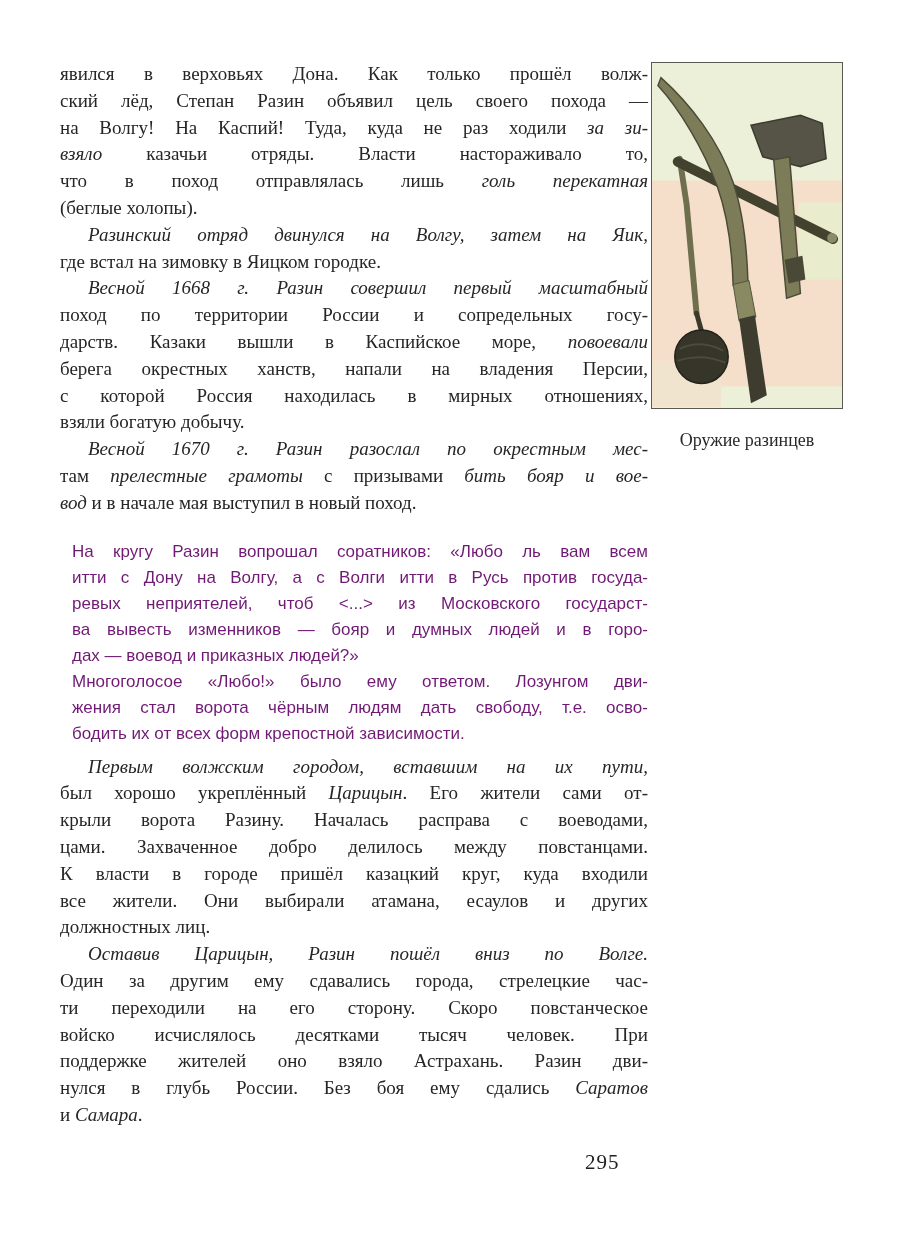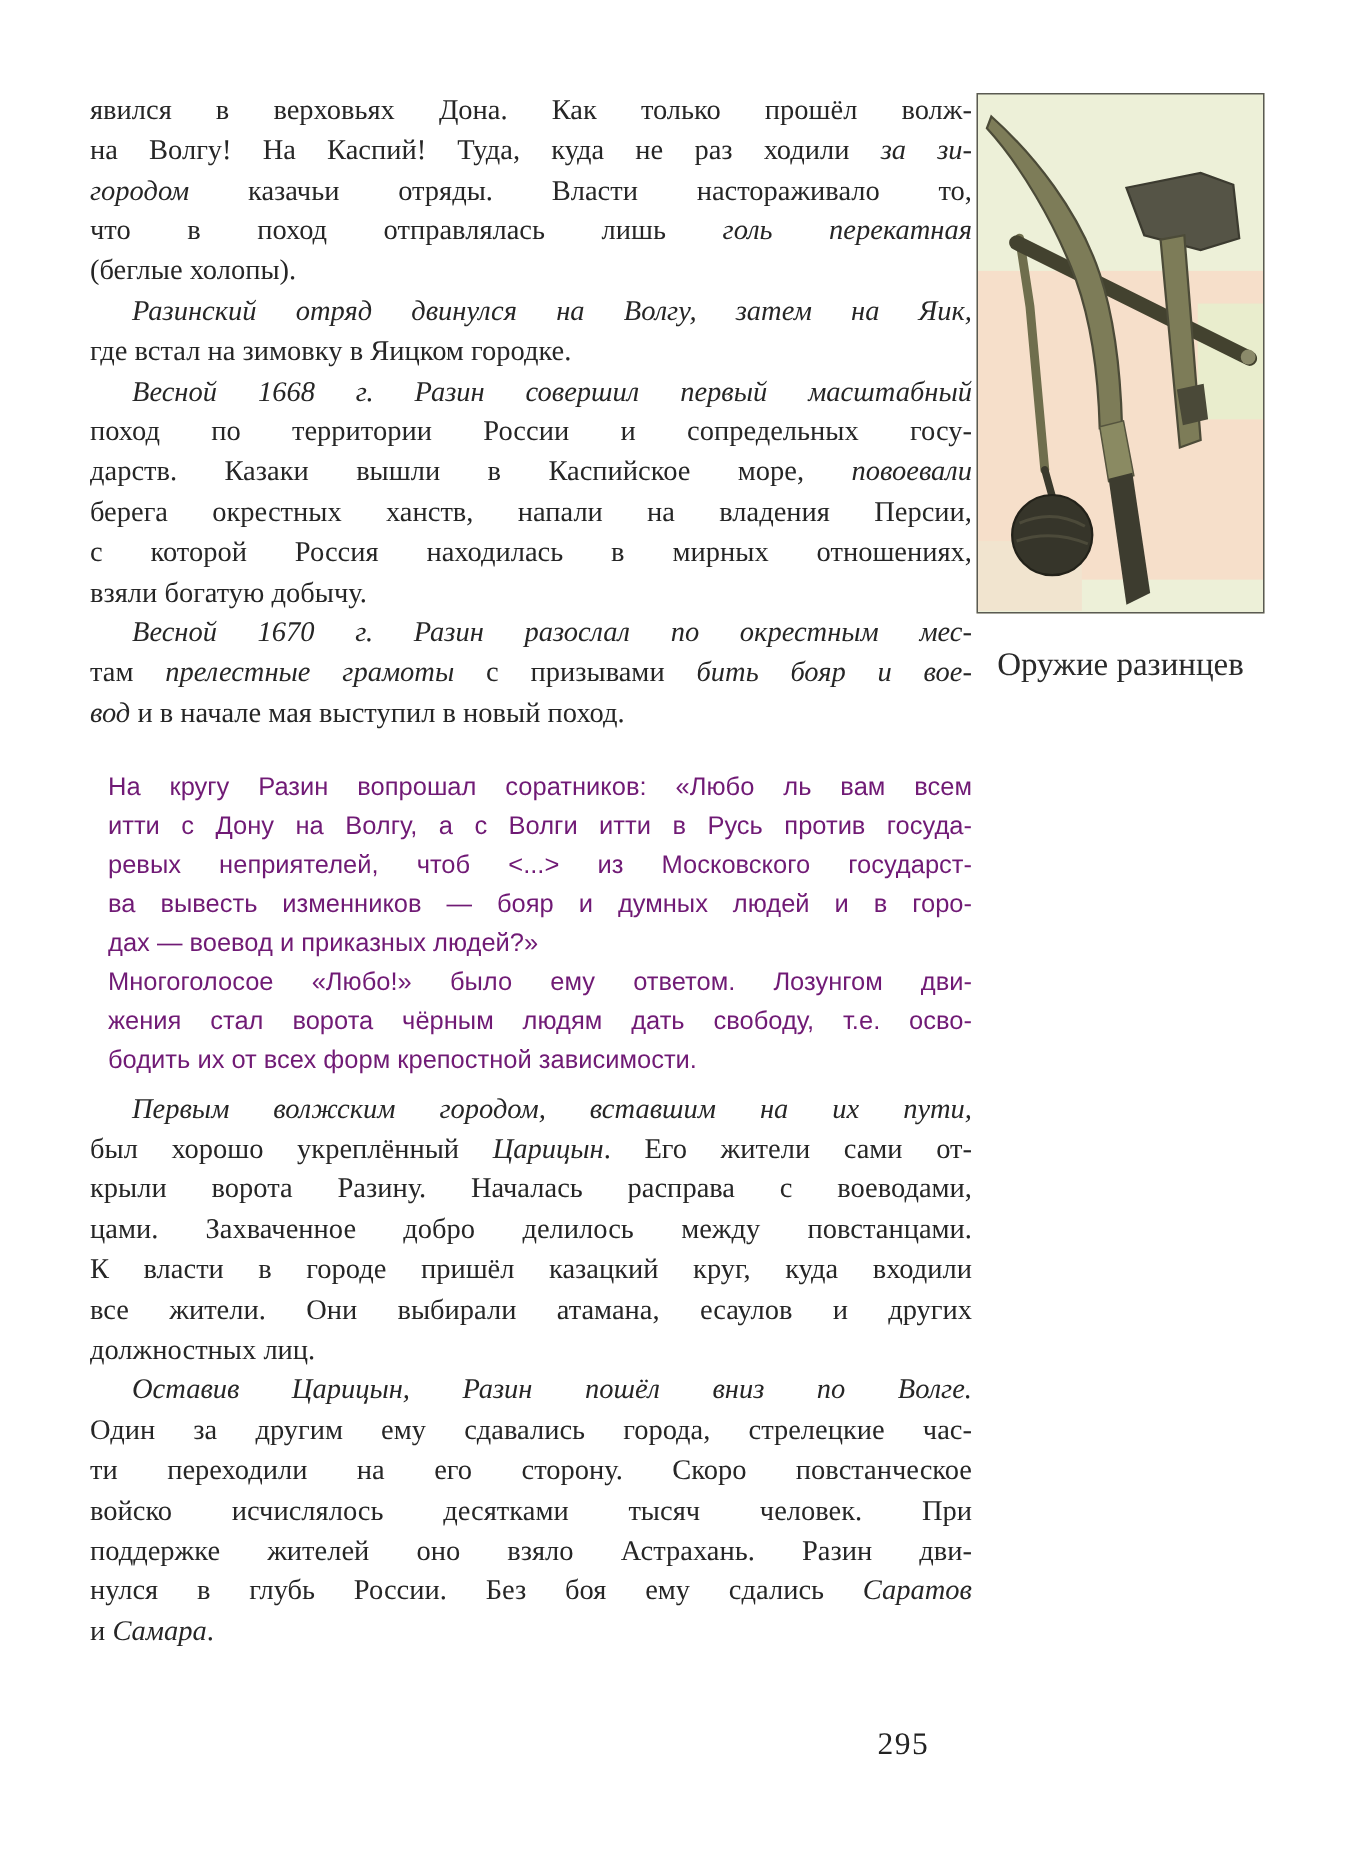--- a/index.html
+++ b/index.html
@@ -22,37 +22,38 @@
     font-family:"Liberation Sans", sans-serif;
     font-size:17px; line-height:26px; color:#701a75;
   }
   .figure {
     position:absolute; left:651px; top:62px; width:192px; height:347px;
     border:1px solid #5a5a52; background:#edf0d8;
   }
   .figure svg { display:block; width:100%; height:100%; }
   .caption {
     position:absolute; left:651px; top:430px; width:192px;
-    text-align:center; font-size:22px; color:#2a2a2a;
+    text-align:center; font-size:18px; color:#2a2a2a;
   }
   .page-number {
     position:absolute; left:585px; top:1150px;
     font-size:21px; letter-spacing:1px; color:#222222;
   }
 </style>
 </head>
 <body>
 
 <div class="page">
 
   <div class="text-column" id="text-column">
       <div class="para">
         <div class="line"><span>явился в верховьях Дона. Как только прошёл волж-</span></div>
+        <div class="line"><span>ский лёд, Степан Разин объявил цель своего похода —</span></div>
         <div class="line"><span>на Волгу! На Каспий! Туда, куда не раз ходили </span><span class="it">за зи-</span></div>
-        <div class="line"><span class="it">городом</span><span> казачьи отряды. Власти настораживало то,</span></div>
+        <div class="line"><span class="it">взяло</span><span> казачьи отряды. Власти настораживало то,</span></div>
         <div class="line"><span>что в поход отправлялась лишь </span><span class="it">голь перекатная</span></div>
         <div class="line last"><span>(беглые холопы).</span></div>
       </div>
       <div class="para">
         <div class="line indent"><span>Разинский отряд двинулся на Волгу, затем на Яик,</span></div>
         <div class="line last"><span>где встал на зимовку в Яицком городке.</span></div>
       </div>
       <div class="para">
         <div class="line indent"><span>Весной 1668 г. Разин совершил первый масштабный</span></div>
         <div class="line"><span>поход по территории России и сопредельных госу-</span></div>

